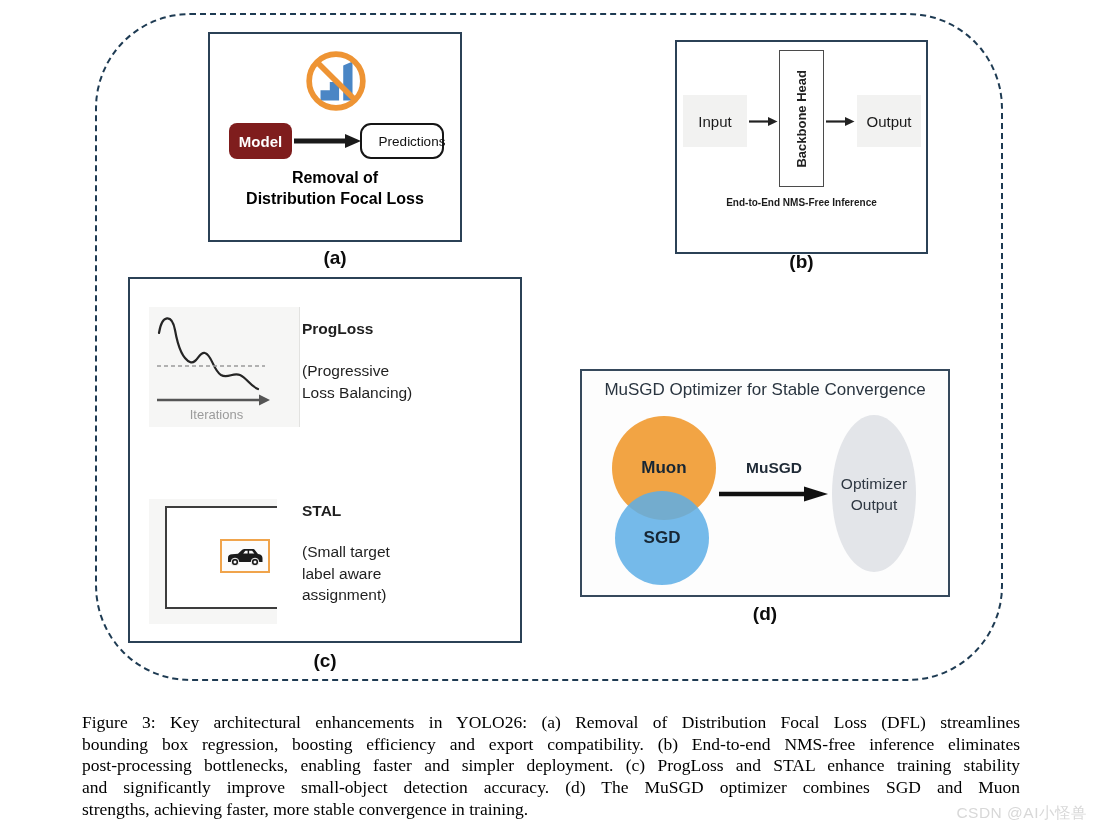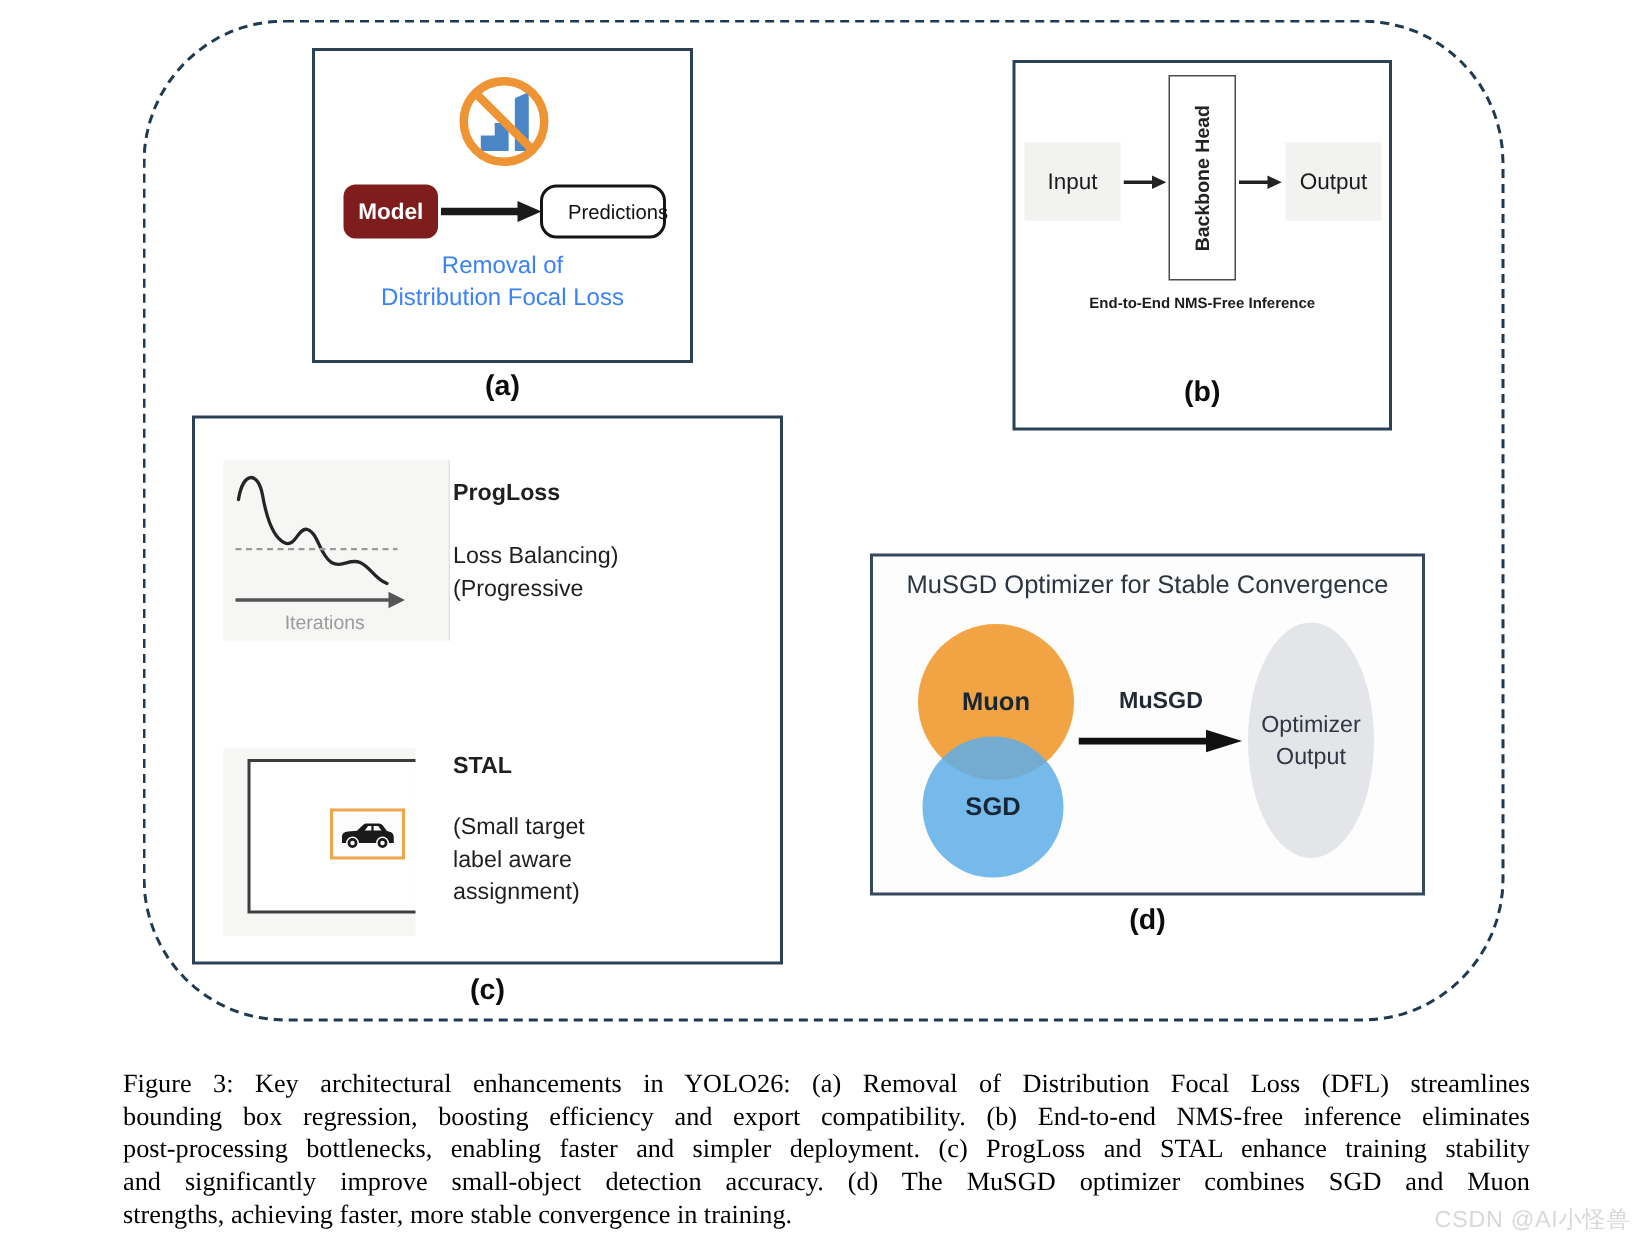--- a/index.html
+++ b/index.html
@@ -9,40 +9,40 @@
   .abs { position:absolute; }
   .center { display:flex; align-items:center; justify-content:center; }
 
   
   .frame { left:95px; top:13px; width:908px; height:668px;
            border:2.5px dashed #1d3a52; border-radius:95px; }
 
   
   .panel { background:#ffffff; border:2px solid #2b4156; }
   #panel-a { left:208px; top:32px;  width:254px; height:210px; }
-  #panel-b { left:675px; top:40px;  width:253px; height:247px; }
+  #panel-b { left:675px; top:40px;  width:253px; height:214px; }
   #panel-c { left:128px; top:277px; width:394px; height:366px; }
   #panel-d { left:580px; top:369px; width:370px; height:228px; background:#fdfdfd; border-color:#36495c; }
 
   .panel-label { font-size:19px; font-weight:700; color:#0c0c0c; text-align:center; }
   #label-a { left:208px; top:247px; width:254px; }
   #label-b { left:675px; top:251px; width:253px; }
   #label-c { left:128px; top:650px; width:394px; }
   #label-d { left:580px; top:603px; width:370px; }
 
   
   #a-icon { left:94px; top:15px; width:64px; height:64px; }
   #a-model { left:19px; top:89px; width:63px; height:36px; background:#7f1d1d;
              border-radius:8px; color:#fff; font-size:15px; font-weight:600; }
   #a-arrow { left:84px; top:98px; width:68px; height:18px; }
   #a-pred  { left:150px; top:89px; width:84px; height:36px; background:#fff;
              border:2px solid #151515; border-radius:11px; font-size:13.5px;
              font-weight:500; color:#111;padding-left:20px; }
   #a-title { left:0; top:134px; width:100%; text-align:center; font-size:16px;
-             font-weight:400; color:#3b82f6; line-height:20.5px; }
+             font-weight:700; color:#000000; line-height:20.5px; }
 
   
   .gray-box { background:#f2f2f1; font-size:15px; font-weight:500; color:#1b1b1b; }
   #b-input   { left:6px;  top:53px; width:64px; height:52px; }
   #b-arrow1  { left:72px;  top:73px; width:29px; height:13px; }
   #b-backbone{ left:102px; top:8px; width:45px; height:137px; background:#fff;
                border:1.5px solid #4b4b4b; }
   #b-backbone span { writing-mode:vertical-rl; transform:rotate(180deg);
                font-size:13px; font-weight:700; color:#222; white-space:nowrap; }
   #b-arrow2  { left:149px; top:73px; width:29px; height:13px; }
@@ -147,22 +147,22 @@
     <svg width="151" height="100" viewBox="0 0 151 100">
       <path d="M10,26 C13,7 23,7 26,23 C29,40 34,52 41,55 C48,58 50,44 56,46 C63,48 64,63 72,68 C79,72 84,65 91,68 C98,71 101,79 109,82" fill="none" stroke="#252525" stroke-width="2.2" stroke-linecap="round"></path>
       <line x1="8" y1="59" x2="116" y2="59" stroke="#9a9a9a" stroke-width="1.5" stroke-dasharray="4 3"></line>
       <line x1="8" y1="93" x2="112" y2="93" stroke="#555" stroke-width="2.4"></line>
       <polygon points="110,87.5 121,93 110,98.5" fill="#555"></polygon>
     </svg>
     <div id="c-iterations">Iterations</div>
   </div>
   <div class="abs c-col" id="c-progloss">ProgLoss</div>
   <div class="abs c-col" id="c-progsub">
+    <div>(Progressive</div>
     <div>Loss Balancing)</div>
-    <div>(Progressive</div>
   </div>
   <div class="abs" id="c-scene">
     <div id="c-scene-rect"></div>
     <div class="center" id="c-bbox">
       <svg width="38" height="21" viewBox="0 0 38 21">
         <path d="M2,16 L2,12 C2,9.5 3.5,8.6 6,8.3 L12,7.8 L16.2,3.8 C16.8,3.2 17.6,3 18.5,3 L26.5,3 C27.6,3 28.6,3.5 29.2,4.4 L32,8 C35.5,8.6 36.5,10 36.5,12.5 L36.5,16 Z" fill="#1a1a1a"></path>
         <path d="M17.2,7.6 L19.4,4.7 L21.6,4.7 L21.6,7.6 Z" fill="#fcfcfc"></path>
         <path d="M23.1,7.6 L23.1,4.7 L26.1,4.7 L28.3,7.6 Z" fill="#fcfcfc"></path>
         <circle cx="9" cy="16" r="3.8" fill="#1a1a1a" stroke="#fcfcfc" stroke-width="1"></circle>
         <circle cx="9" cy="16" r="1.5" fill="#fcfcfc"></circle>

